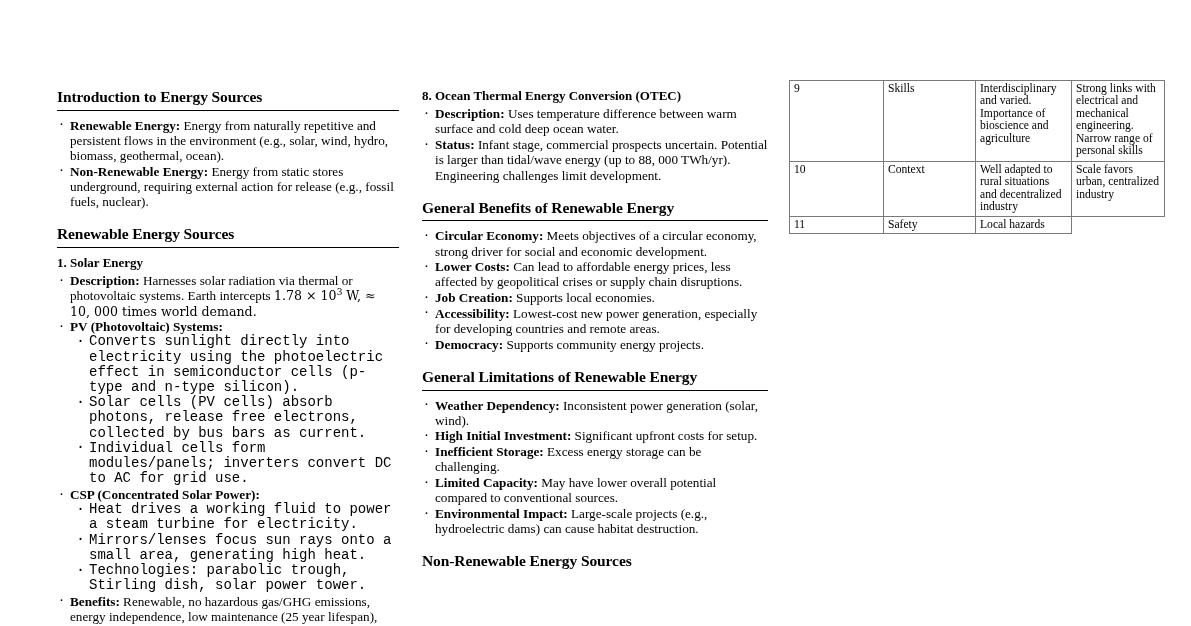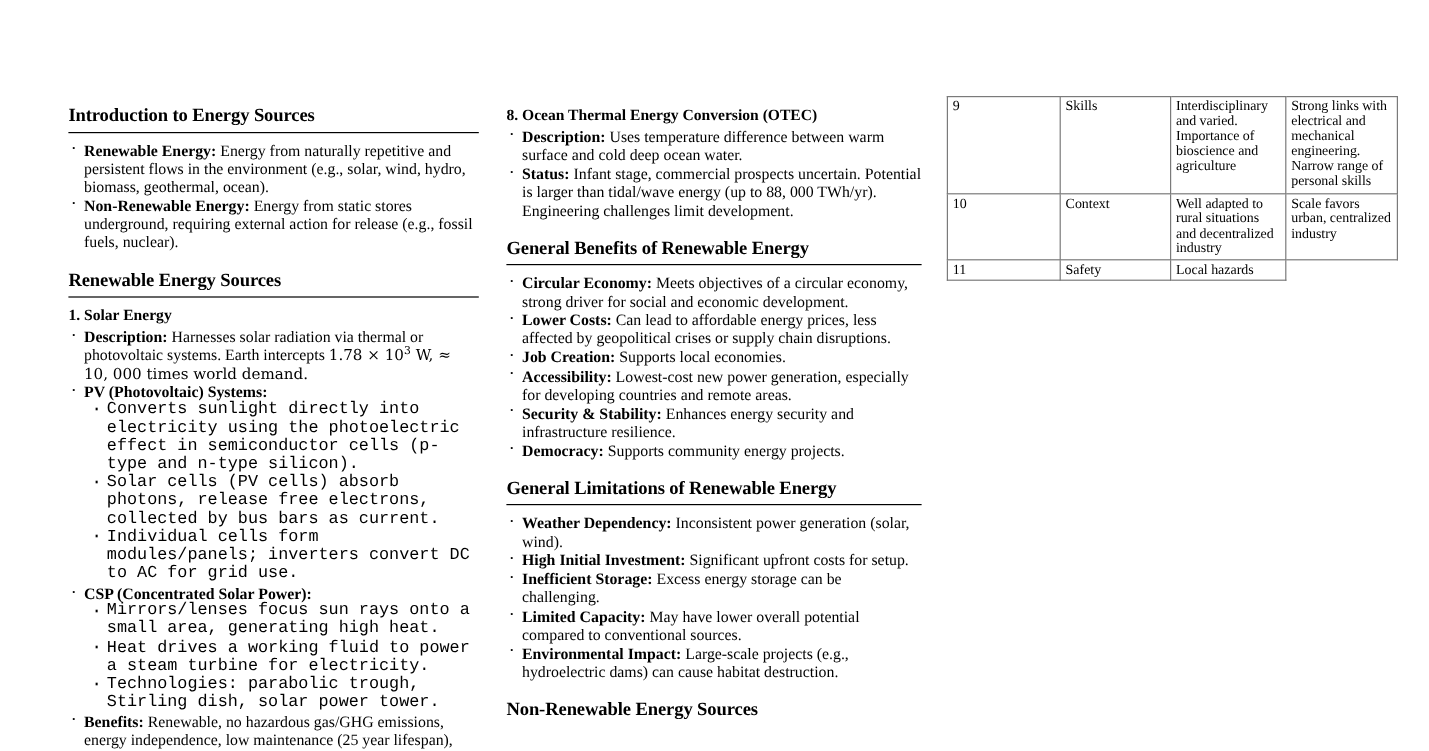--- a/index.html
+++ b/index.html
@@ -162,22 +162,22 @@
         <ul class="sub">
           <li>Converts sunlight directly into electricity using the photoelectric effect in semiconductor cells (p-type and n-type silicon).</li>
           <li>Solar cells (PV cells) absorb photons, release free electrons, collected by bus bars as current.</li>
           <li>Individual cells form modules/panels; inverters convert DC to AC for grid use.</li>
         </ul>
       </li>
 
       <li>
         <span class="lbl">CSP (Concentrated Solar Power):</span>
         <ul class="sub">
+          <li>Heat drives a working fluid to power a steam turbine for electricity.</li>
           <li>Mirrors/lenses focus sun rays onto a small area, generating high heat.</li>
-          <li>Heat drives a working fluid to power a steam turbine for electricity.</li>
           <li>Technologies: parabolic trough, Stirling dish, solar power tower.</li>
         </ul>
       </li>
     </ul>
 
     <ul class="items loose">
       <li>
         <span class="lbl">Benefits:</span><span> Renewable, no hazardous gas/GHG emissions, energy independence, low maintenance (25 year lifespan), works in various climates (snow can enhance).</span>
       </li>
       <li>
@@ -209,23 +209,20 @@
         <span class="lbl">Circular Economy:</span><span> Meets objectives of a circular economy, strong driver for social and economic development.</span>
       </li>
       <li>
         <span class="lbl">Lower Costs:</span><span> Can lead to affordable energy prices, less affected by geopolitical crises or supply chain disruptions.</span>
       </li>
       <li>
         <span class="lbl">Job Creation:</span><span> Supports local economies.</span>
       </li>
       <li>
         <span class="lbl">Accessibility:</span><span> Lowest-cost new power generation, especially for developing countries and remote areas.</span>
-      </li>
-      <li>
-        <span class="lbl">Security &amp; Stability:</span><span> Enhances energy security and infrastructure resilience.</span>
       </li>
       <li>
         <span class="lbl">Democracy:</span><span> Supports community energy projects.</span>
       </li>
     </ul>
 
     <div class="gap-before-section"></div>
 
     <h2 class="section">General Limitations of Renewable Energy</h2>
     <hr class="rule">

